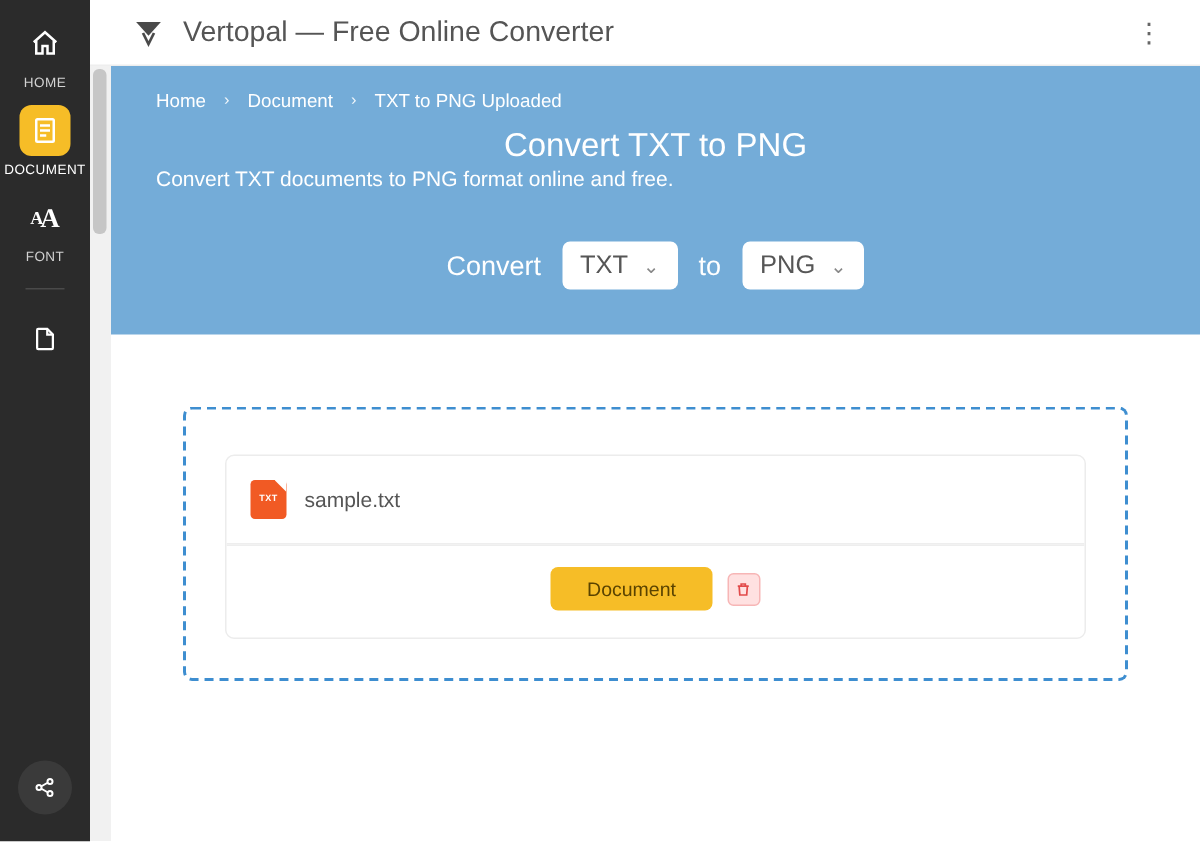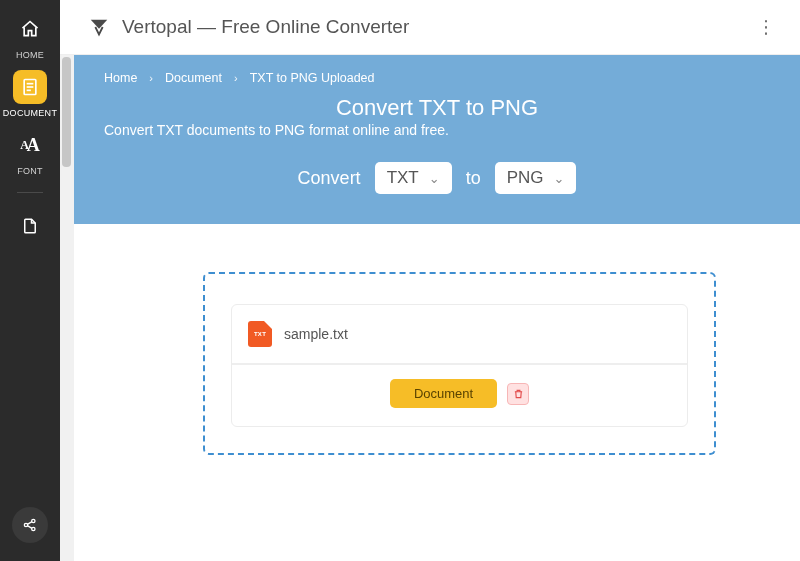--- a/index.html
+++ b/index.html
@@ -11,41 +11,41 @@
   .side-item { width: 50px; display: flex; flex-direction: column; align-items: center; gap: 4px; cursor: pointer; }
   .side-icon { width: 34px; height: 34px; border-radius: 8px; display: flex; align-items: center; justify-content: center; }
   .side-item.active .side-icon { background: #f6bd27; }
   .side-label { font-size: 9px; color: #d2d2d2; text-align: center; letter-spacing: 0.3px; }
   .side-item.active .side-label { color: #fff; }
   .side-sep { width: 26px; height: 1px; background: #4a4a4a; margin: 6px 0; }
   .share-btn { margin-top: auto; margin-bottom: 18px; width: 36px; height: 36px; border-radius: 50%; background: #3a3a3a; display: flex; align-items: center; justify-content: center; cursor: pointer; }
 
   
   .main { flex: 1; height: 100%; display: flex; flex-direction: column; position: relative; overflow: hidden; }
-  .header { height: 55px; display: flex; align-items: center; padding: 0 20px 0 28px; border-bottom: 1px solid #eee; background: #fff; position: relative; }
+  .header { height: 44px; display: flex; align-items: center; padding: 0 20px 0 28px; border-bottom: 1px solid #eee; background: #fff; position: relative; }
   .logo { margin-right: 12px; display: flex; align-items: center; }
   .app-title { font-size: 19px; color: #555; font-weight: 500; }
   .menu-dots { margin-left: auto; width: 28px; height: 28px; display: flex; align-items: center; justify-content: center; cursor: pointer; font-size: 18px; color: #666; }
 
   .scroll-area { flex: 1; overflow: hidden; position: relative; }
   .scroll-gutter { position: absolute; left: 0; top: 0; width: 14px; height: 100%; background: #f1f1f1; }
   .scroll-thumb { position: absolute; left: 2px; top: 2px; width: 9px; height: 110px; background: #c6c6c6; border-radius: 4px; }
   .content { margin-left: 14px; height: 100%; overflow: hidden; }
 
   .hero { background: #74acd8; color: #fff; padding: 16px 30px 30px 30px; }
   .breadcrumb { font-size: 12.5px; display: flex; align-items: center; gap: 12px; margin-bottom: 10px; }
   .breadcrumb span { cursor: pointer; }
   .chev { font-size: 11px; opacity: 0.9; }
   .hero h1 { text-align: center; font-size: 22px; font-weight: 500; margin-top: 4px; }
   .hero .sub { text-align: left; font-size: 14px; margin-top: 1px; }
-  .convert-row { display: flex; align-items: center; justify-content: center; gap: 14px; margin-top: 24px; font-size: 18px; }
+  .convert-row { display: flex; align-items: center; justify-content: center; gap: 14px; margin-top: 34px; font-size: 18px; }
   .sel { background: #fff; color: #565656; border-radius: 5px; padding: 6px 12px; display: flex; align-items: center; gap: 10px; font-size: 17px; cursor: pointer; }
   .sel .chev2 { font-size: 13px; color: #888; }
 
-  .body-area { padding: 48px 84px; margin-left: 45px; }
+  .body-area { padding: 48px 48px; }
   .dropzone { border: 2px dashed #3e8ed0; border-radius: 6px; padding: 30px 26px 26px 26px; background: #fff; display: flex; flex-direction: column; align-items: center; }
   .file-card { width: 100%; background: #fff; border: 1px solid #ececec; border-radius: 6px; overflow: hidden; }
   .file-row { display: flex; align-items: center; gap: 12px; padding: 16px 16px; }
   .file-icon { width: 24px; height: 26px; border-radius: 3px; background: #f15a24; position: relative; display: flex; align-items: center; justify-content: center; }
   .file-icon::after { content:""; position:absolute; top:0; right:0; width:8px; height:8px; background:#fff; clip-path: polygon(0 0, 100% 100%, 100% 0); }
   .file-icon span { font-size: 6px; font-weight: 700; color: #fff; letter-spacing: 0.3px; }
   .file-name { font-size: 14px; color: #555; }
   .hr { height: 1px; background: #eee; }
   .status-row { display: flex; justify-content: center; padding: 12px 0; }
   .pill { background: #7be26b; color: #2f6a23; font-size: 11px; font-weight: 600; padding: 3px 22px; border-radius: 999px; }

